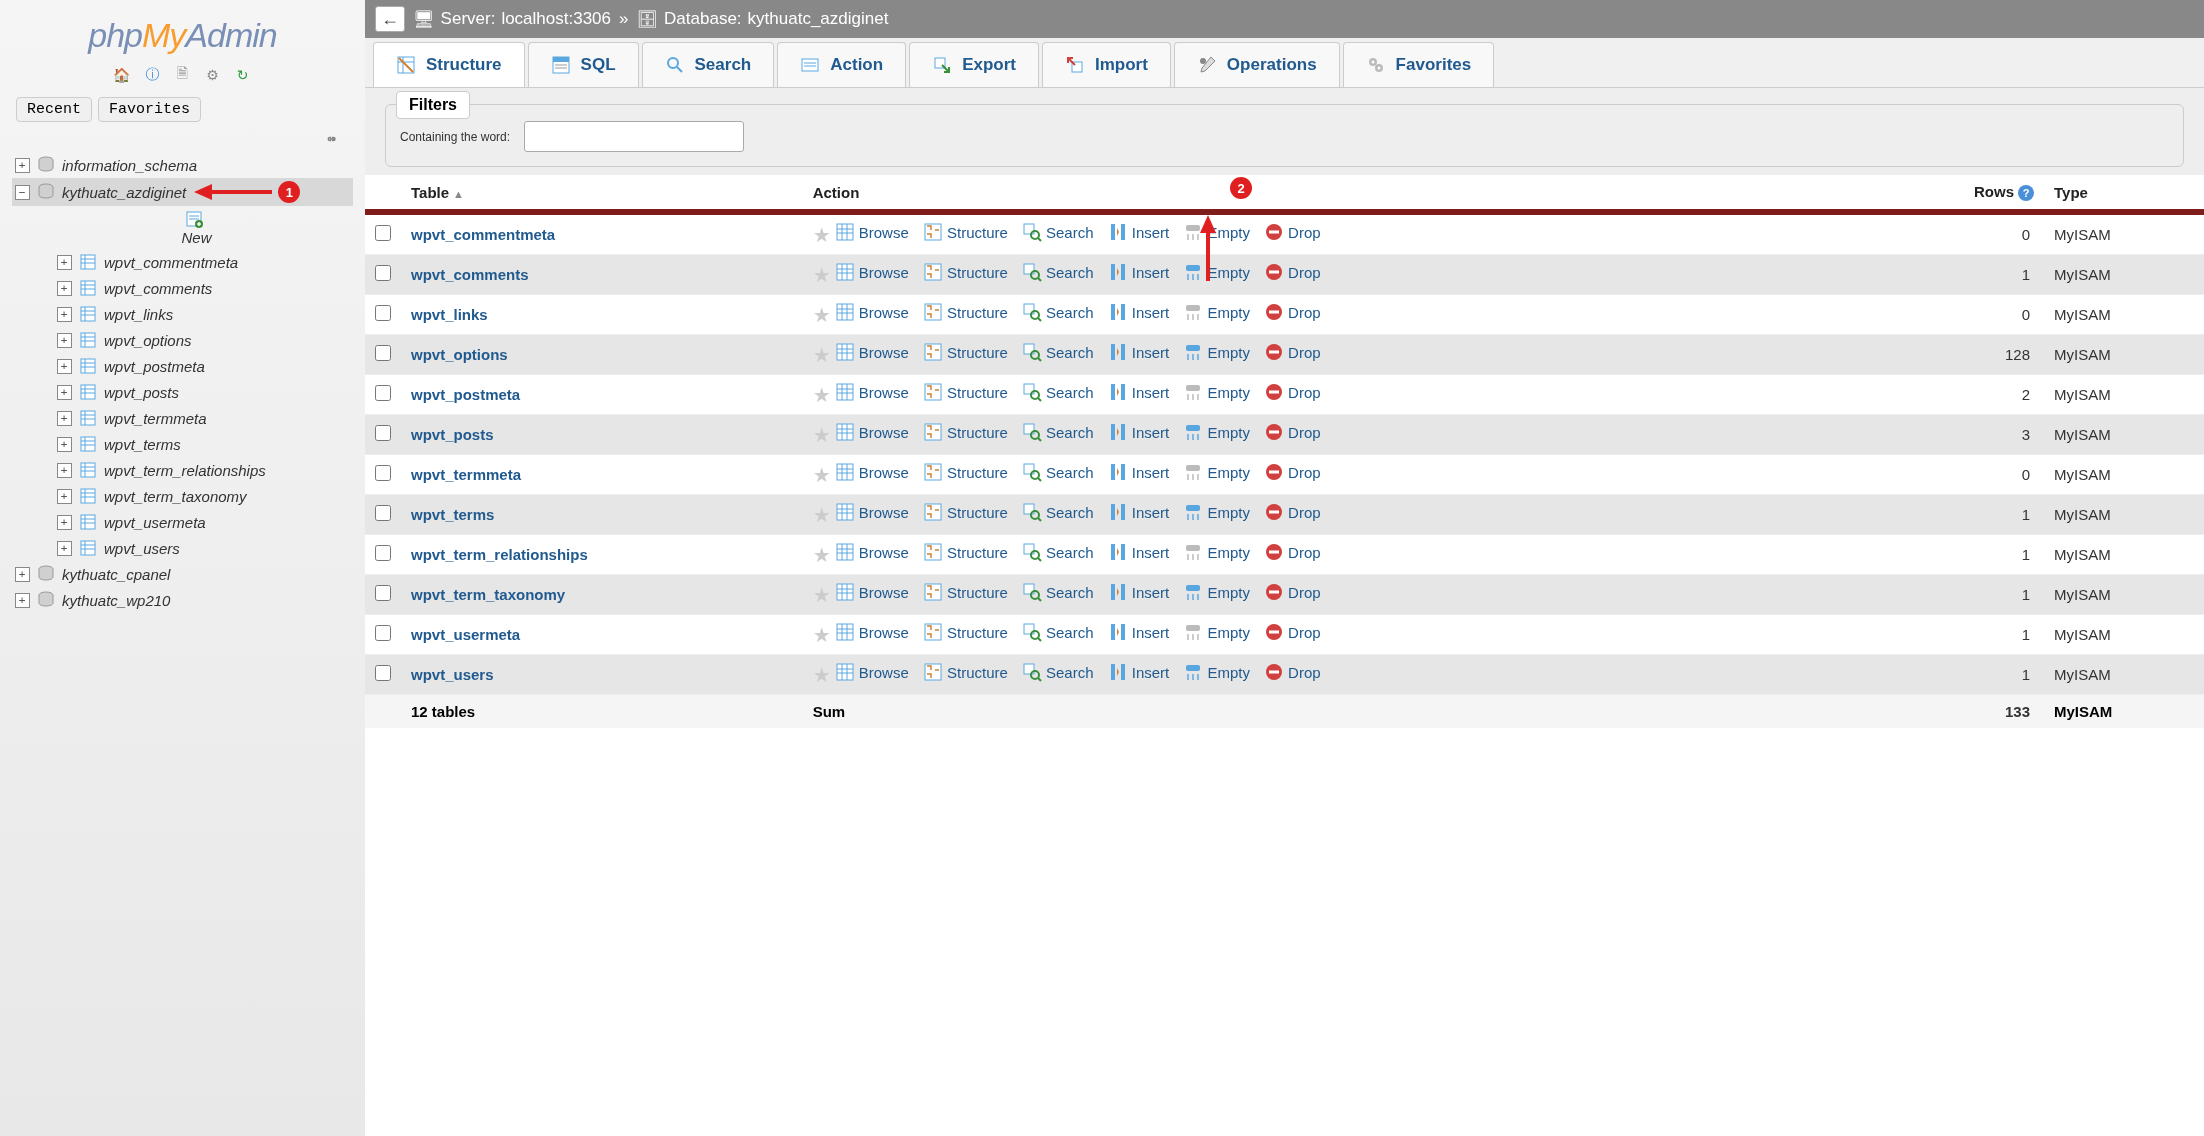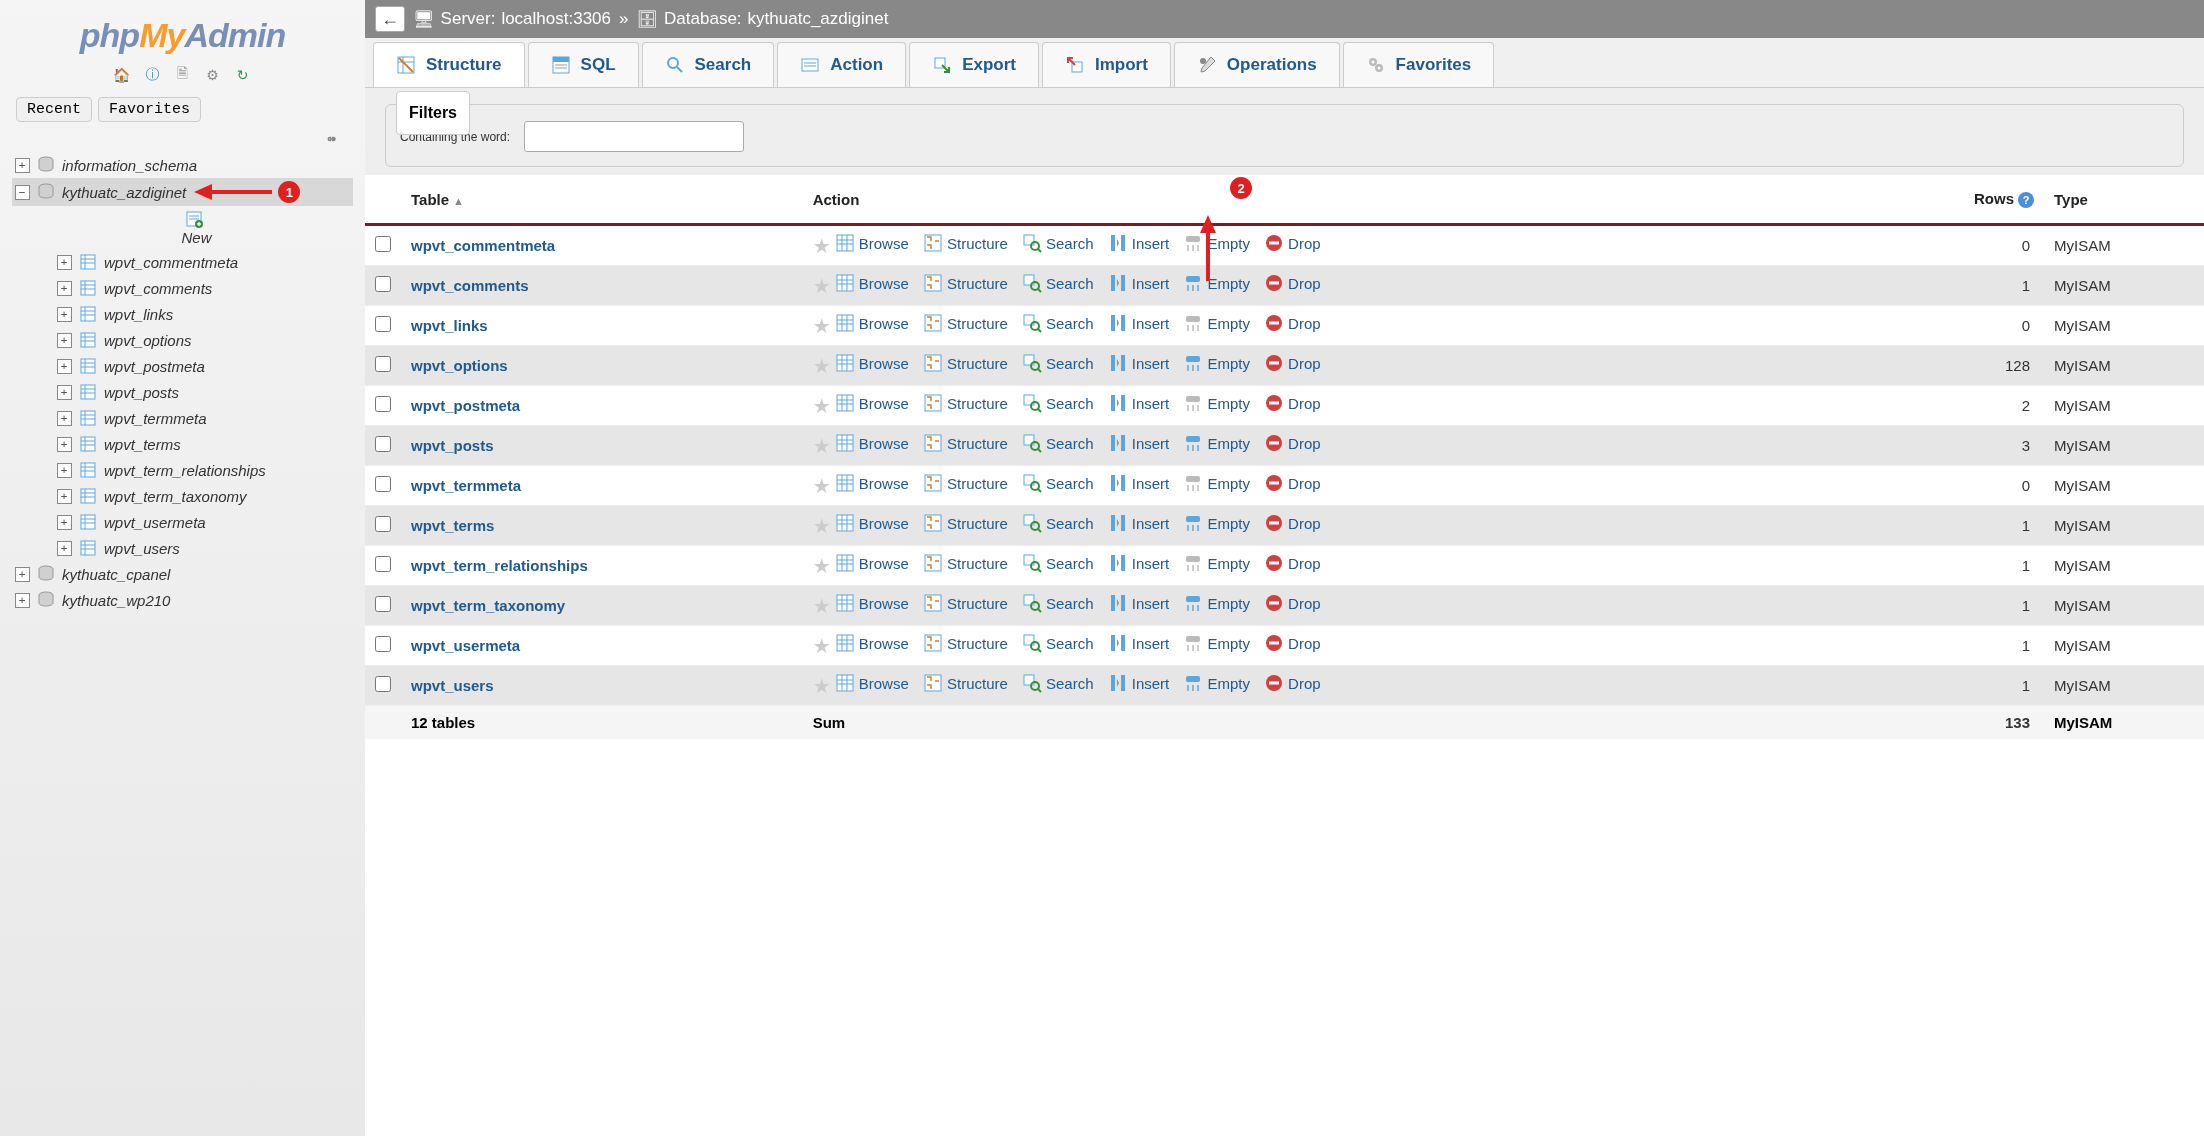--- a/index.html
+++ b/index.html
@@ -1,21 +1,21 @@
 <!DOCTYPE html>
 <html><head>
 <meta charset="utf-8">
 <style>
 * { box-sizing: border-box; margin: 0; padding: 0; }
 body { font-family: sans-serif; font-size: 14px; background: #f5f5f5; display: flex; height: 100vh; overflow: hidden; }
 
 
 .sidebar { width: 365px; background: linear-gradient(to bottom, #f5f5f5, #e8e8e8); flex-shrink: 0; padding: 8px 4px; overflow-y: auto; }
 .logo { text-align: center; padding: 8px 0 4px; }
-.logo-phpmyadmin { font-size: 34px; font-weight: bold; font-style: italic; letter-spacing: -1px; }
+.logo-phpmyadmin { font-size: 34px; font-weight: normal; font-style: italic; letter-spacing: -1px; }
 .logo-php { color: #7a8fb5; }
 .logo-my { color: #f89c2e; }
 .logo-admin { color: #7a8fb5; }
 .toolbar-icons { display: flex; justify-content: center; gap: 6px; padding: 4px 0; }
 .toolbar-icons span { width: 24px; height: 24px; display: inline-flex; align-items: center; justify-content: center; cursor: pointer; }
 .panel-tabs { display: flex; gap: 6px; padding: 6px 12px; font-family: Liberation Mono, monospace; }
 .panel-tab { border: 1px solid #ccc; border-radius: 4px; padding: 3px 10px; background: #f0f0f0; cursor: pointer; font-size: 15px; }
 .link-icon-row { text-align: right; padding: 4px 20px 4px 0; color: #888; }
 .link-icon-row svg { width: 18px; height: 12px; }
 
@@ -41,29 +41,29 @@
 .breadcrumb-seg { display: inline-flex; align-items: center; gap: 6px; }
 
 .tabbar { display: flex; background: #f0f0f0; border-bottom: 1px solid #ccc; padding-left: 8px; }
 .tab { display: inline-flex; align-items: center; gap: 10px; padding: 12px 22px; border: 1px solid #ccc; border-bottom: none; margin-right: 3px; margin-top: 4px; cursor: pointer; background: #f8f8f8; border-radius: 4px 4px 0 0; }
 .tab.active { background: #fff; }
 .tab-label { color: #215a8f; font-weight: bold; font-size: 17px; }
 .tab-icon { width: 20px; height: 20px; display: inline-flex; }
 
 .filters-wrap { padding: 16px 20px 8px; background: #eee; }
 .filters-box { border: 1px solid #ccc; border-radius: 6px; padding: 16px 14px 14px; position: relative; background: #eee; }
-.filters-legend { position: absolute; top: -14px; left: 10px; background: #fff; border: 1px solid #ccc; border-radius: 4px; padding: 12px 12px; font-weight: bold; font-size: 16px; }
+.filters-legend { position: absolute; top: -14px; left: 10px; background: #fff; border: 1px solid #ccc; border-radius: 4px; padding: 4px 12px; font-weight: bold; font-size: 16px; }
 .filter-row { display: flex; align-items: center; gap: 14px; }
 .filter-row label { font-size: 12px; color: #333; }
 .filter-row input { border: 1px solid #aaa; padding: 6px 10px; font-size: 15px; width: 220px; border-radius: 3px; }
 
 .content { flex: 1; overflow: auto; background: #fff; position: relative; }
 
 .table { width: 100%; border-collapse: collapse; font-size: 15px; }
-.table thead th { text-align: left; padding: 15px 10px; background: #fff; border-bottom: 3px solid #7f1d1d; font-weight: bold; color: #222; margin-top: 44px; }
+.table thead th { text-align: left; padding: 8px 10px; background: #fff; border-bottom: 6px solid #7f1d1d; font-weight: bold; color: #222; margin-top: 44px; }
 .table thead th .sort-arrow { color: #888; margin-left: 4px; font-size: 11px; }
 .table tbody tr { border-bottom: 1px solid #eee; }
 .table tbody tr.odd { background: #fff; }
 .table tbody tr.even { background: #e6e6e6; }
 .table td { padding: 7px 10px; vertical-align: middle; }
 .table td.name a { color: #215a8f; font-weight: bold; text-decoration: none; }
 .table td.rows { text-align: right; color: #333; padding-right: 14px; }
 .table td.type { color: #333; }
 .action-group { display: inline-flex; align-items: center; gap: 4px; margin-right: 10px; cursor: pointer; }
 .action-group:last-child { margin-right: 0; }

